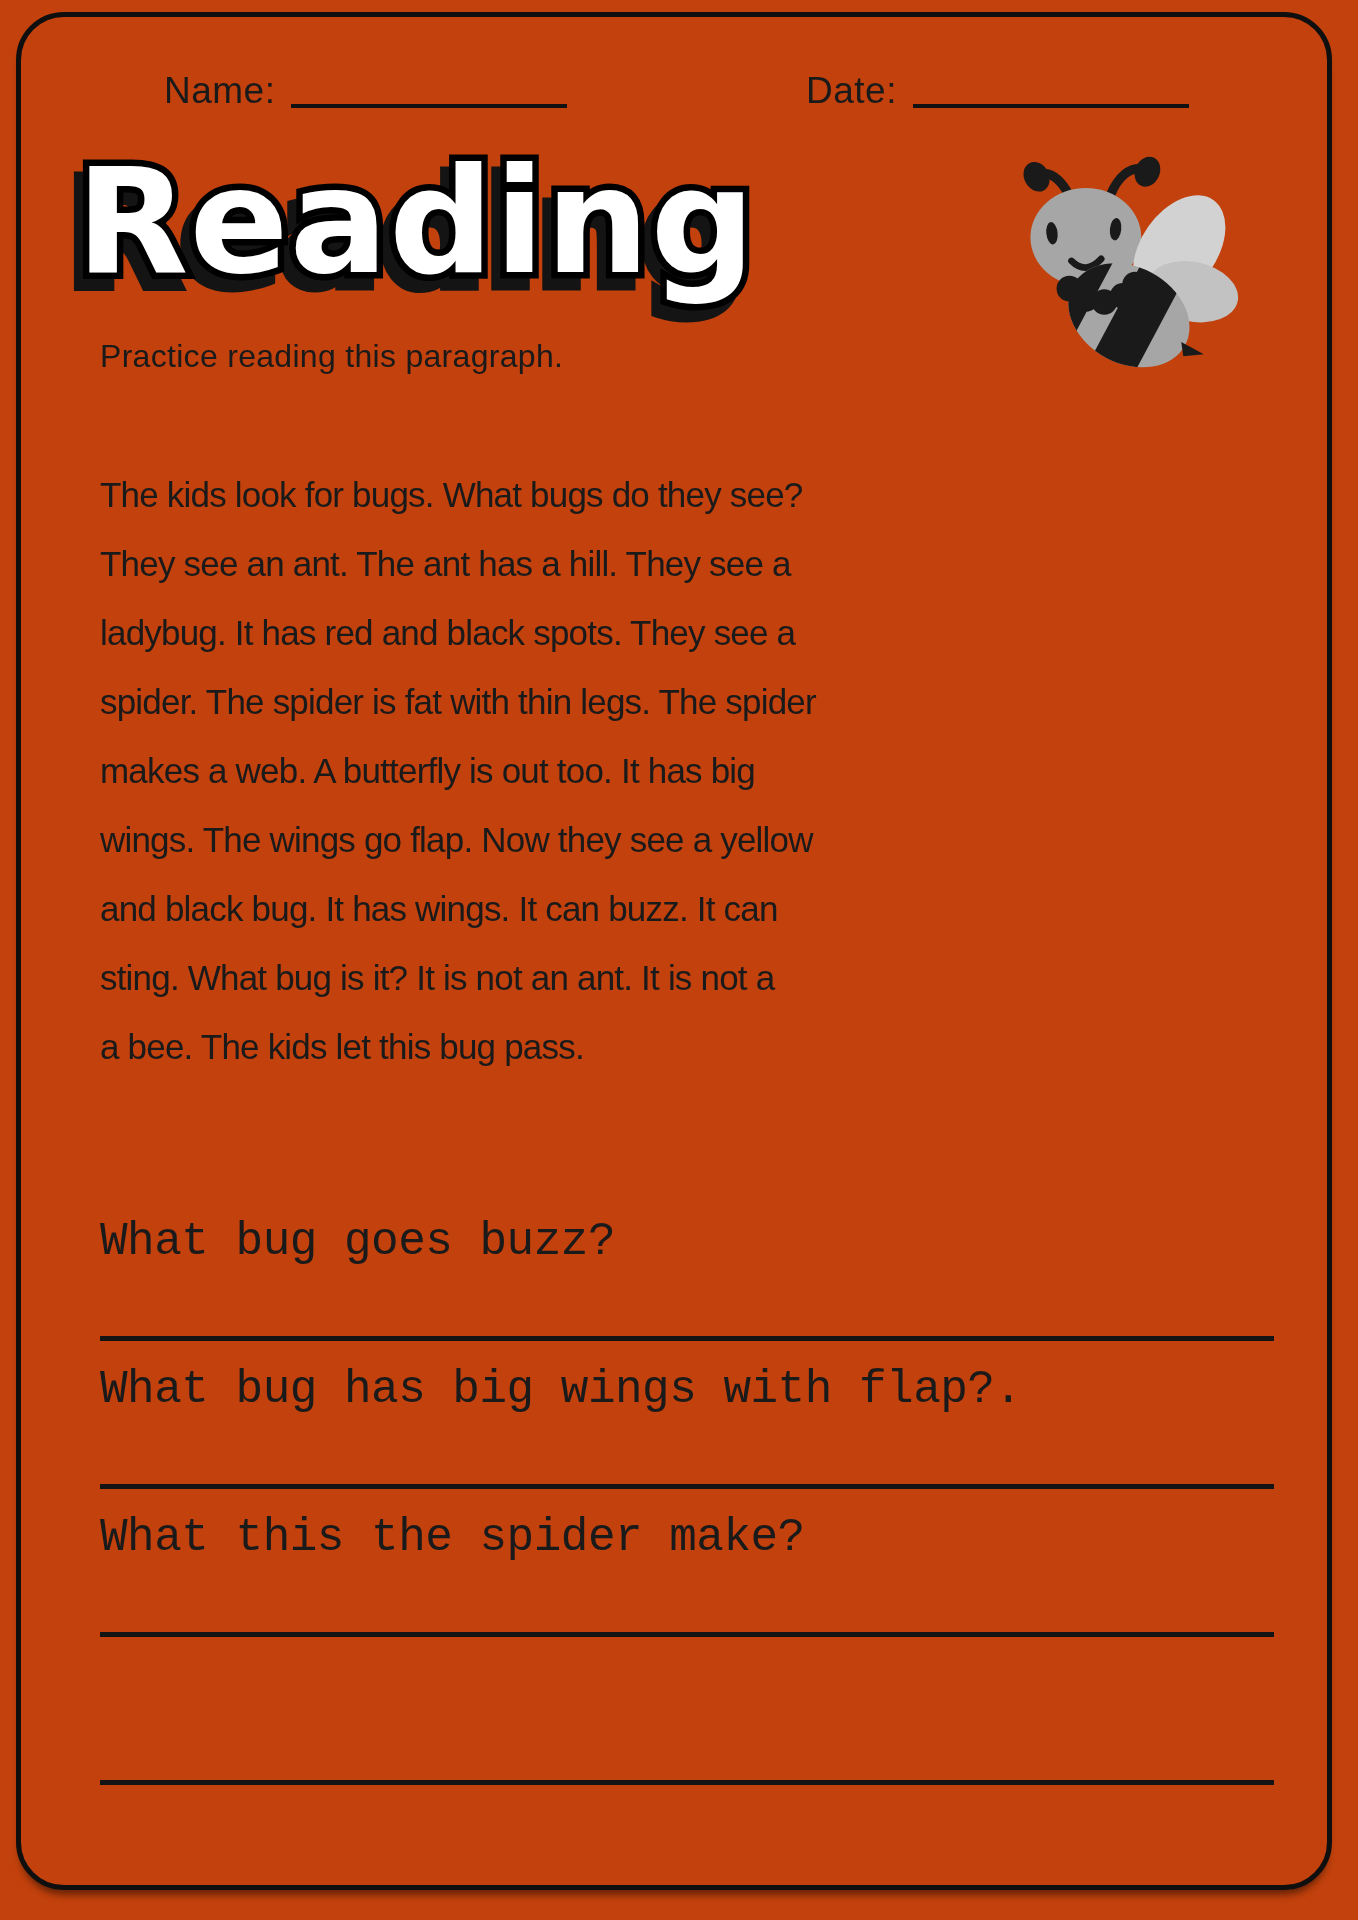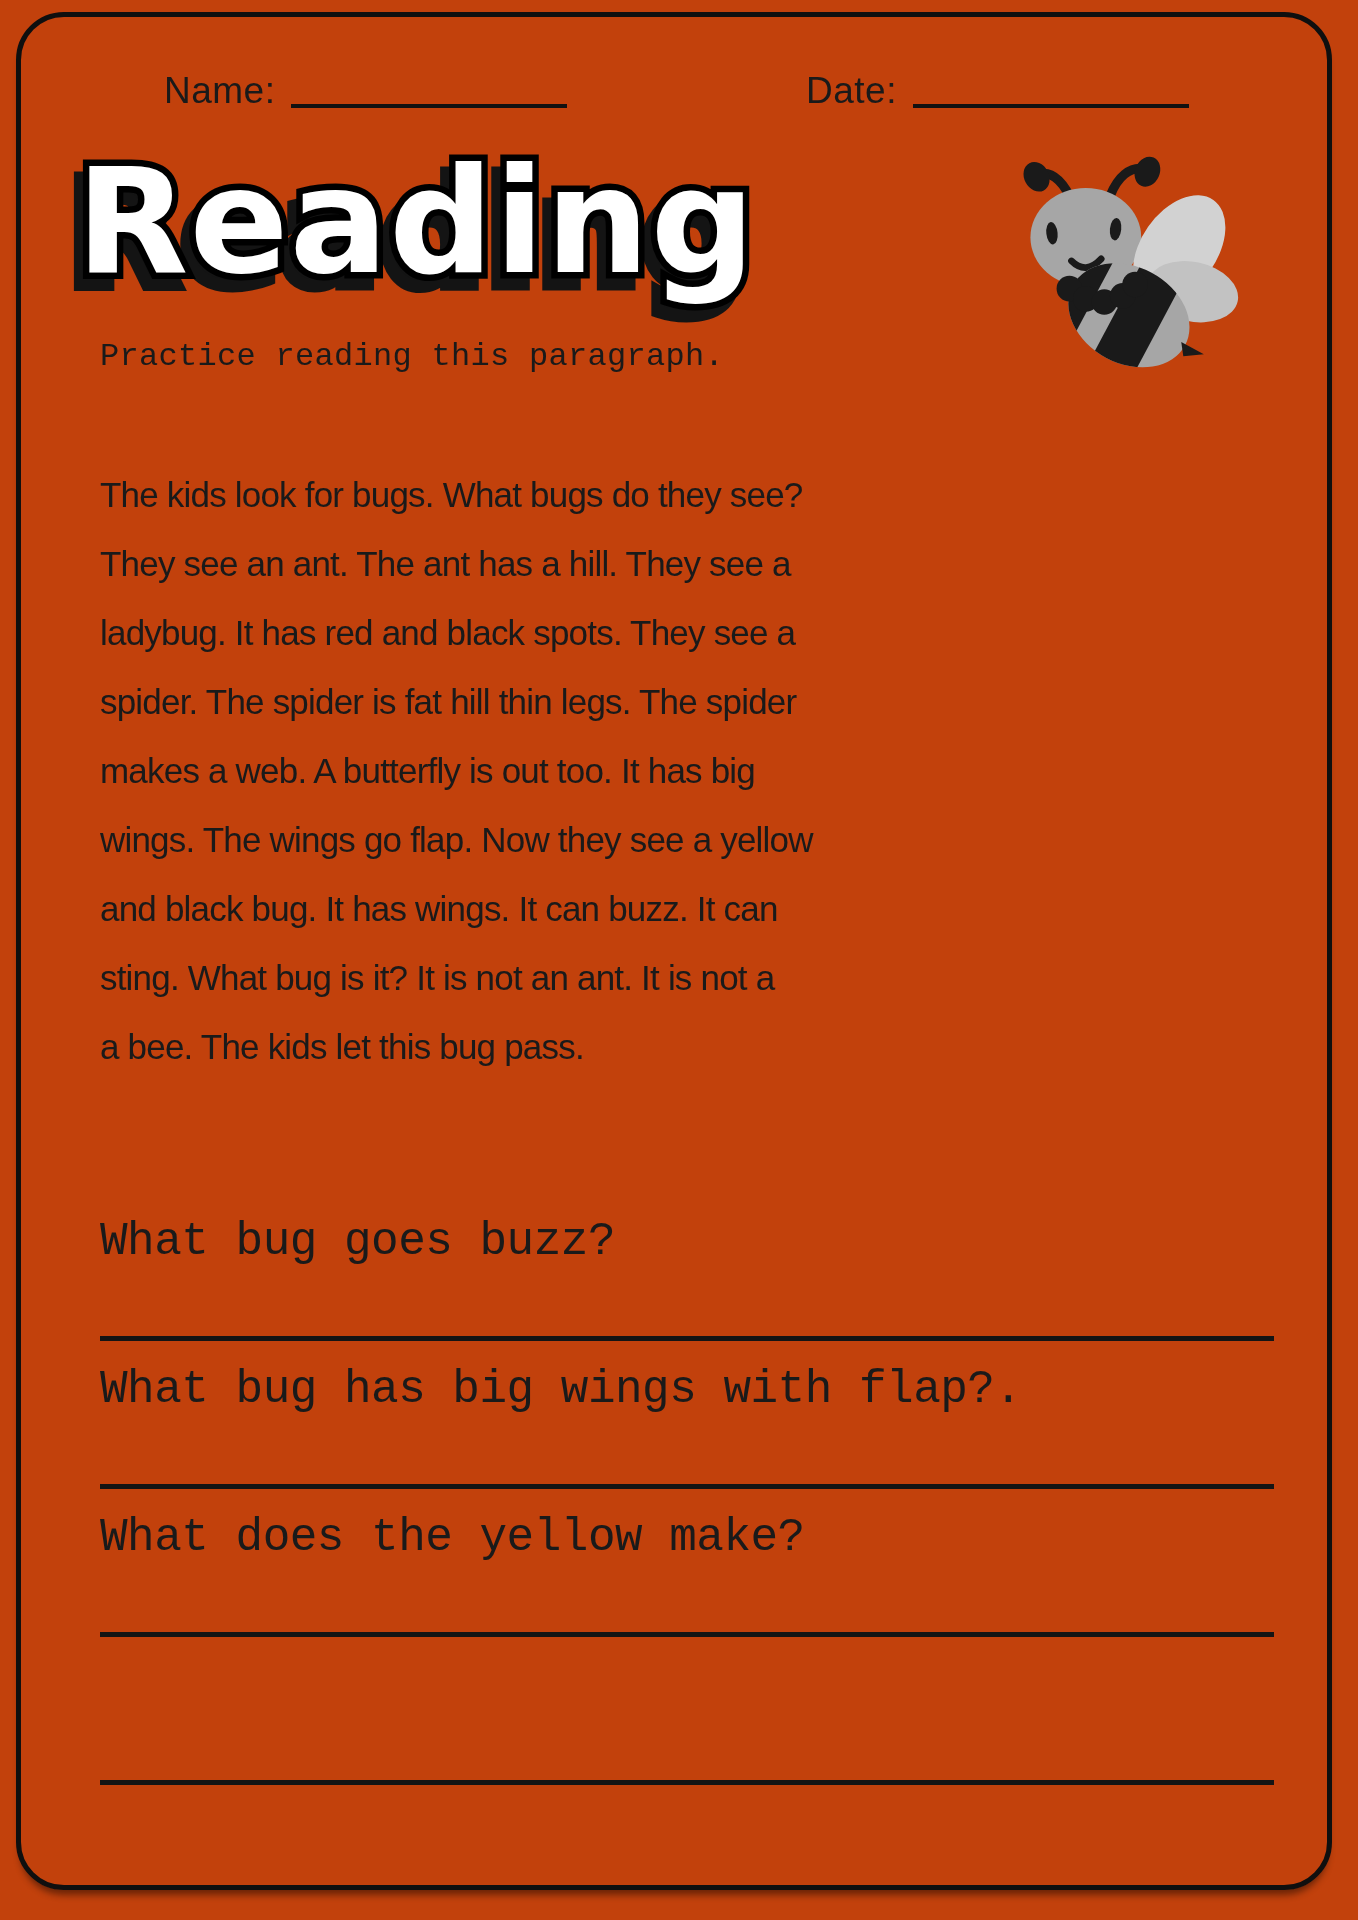--- a/index.html
+++ b/index.html
@@ -27,21 +27,21 @@
   
   .title-wrap { position:absolute; left:76px; top:134px; width:700px; height:220px; }
   .title-layer {
     position:absolute; left:0; top:0; white-space:nowrap;
     font-family:"DejaVu Sans", sans-serif; font-weight:900;
     font-size:146px; letter-spacing:1px; line-height:1.2;
   }
   .title-shadow  { color:#141414; -webkit-text-stroke:13px #141414; transform:translate(-9px,12px); }
   .title-outline { color:#000;    -webkit-text-stroke:13px #000; }
   .title-fill    { color:#fff; }
-  .subtitle { position:absolute; left:100px; top:338px; font-size:32px; letter-spacing:.3px;font-family:Liberation Mono, monospace; }
+  .subtitle { position:absolute; left:100px; top:338px; font-size:32px; letter-spacing:.3px; }
   
   .bee { position:absolute; left:1014px; top:150px; width:236px; height:226px; }
   
   .passage {
     position:absolute; left:100px; top:460px; width:1190px;
     font-size:35px; line-height:69px; letter-spacing:-0.8px;
   }
   .pline { white-space:nowrap; }
   
   .questions { position:absolute; left:100px; top:1214px; width:1174px; }
@@ -116,38 +116,38 @@
       <circle cx="118" cy="131" r="12.5"></circle>
     </g>
 
     <polygon points="163,187 185,199 165,201" fill="#1a1a1a"></polygon>
   </svg>
 
   <div class="passage">
       <div class="pline">The kids look for bugs. What bugs do they see?</div>
       <div class="pline">They see an ant. The ant has a hill. They see a</div>
       <div class="pline">ladybug. It has red and black spots. They see a</div>
-      <div class="pline">spider. The spider is fat hill thin legs. The spider</div>
+      <div class="pline">spider. The spider is fat with thin legs. The spider</div>
       <div class="pline">makes a web. A butterfly is out too. It has big</div>
       <div class="pline">wings. The wings go flap. Now they see a yellow</div>
       <div class="pline">and black bug. It has wings. It can buzz. It can</div>
       <div class="pline">sting. What bug is it? It is not an ant. It is not a</div>
       <div class="pline">a bee. The kids let this bug pass.</div>
     </div>
 
   <div class="questions">
       <div class="qblock">
       <div class="qtext">What bug goes buzz?</div>
       <div class="answer-line"></div>
     </div>
       <div class="qblock">
       <div class="qtext">What bug has big wings with flap?.</div>
       <div class="answer-line"></div>
     </div>
       <div class="qblock">
-      <div class="qtext">What does the yellow make?</div>
+      <div class="qtext">What this the spider make?</div>
       <div class="answer-line"></div>
     </div>
       <div class="qblock">
       <div class="answer-line"></div>
     </div>
     </div>
 </div>
 
 </body></html>

